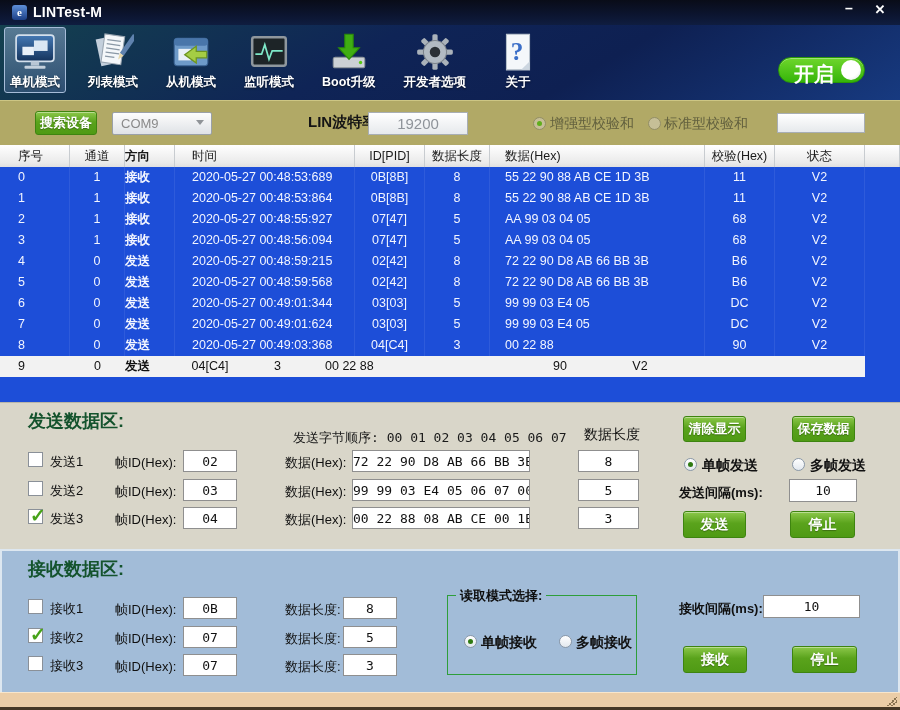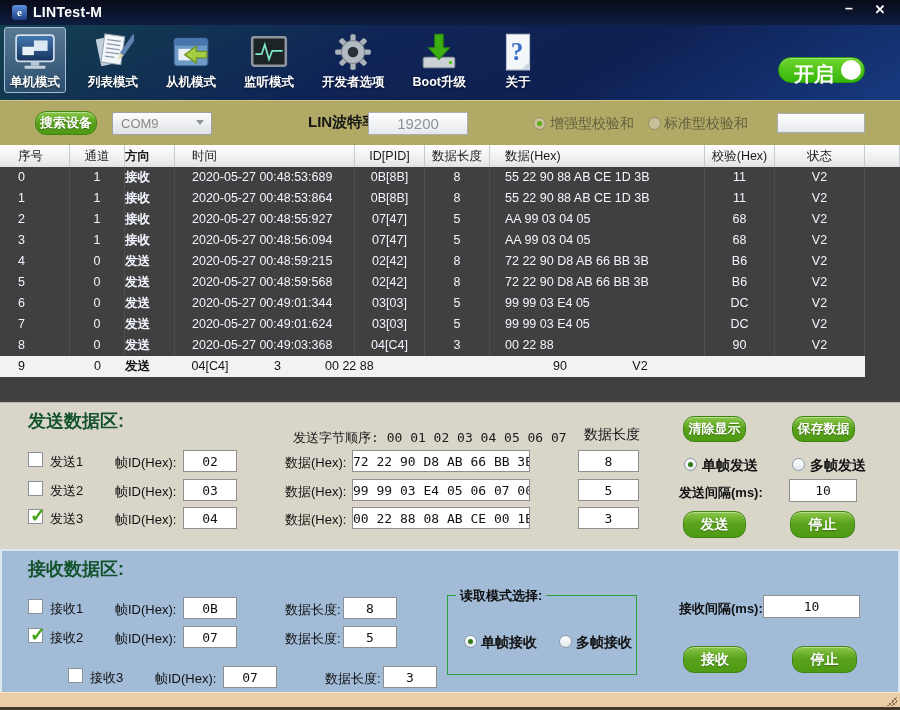--- a/index.html
+++ b/index.html
@@ -34,42 +34,42 @@
             background:linear-gradient(#6fd62c, #35b50a); border:1px solid #2a9a06;
             box-shadow: inset 0 1px 0 rgba(255,255,255,.35); }
   .toggle-label { position:absolute; left:15px; top:3px; color:#fff; font-size:20px; font-weight:bold; }
   .toggle-knob { position:absolute; right:3px; top:2px; width:20px; height:20px; border-radius:50%;
             background:radial-gradient(circle at 35% 30%, #ffffff 60%, #d8dee4); }
 
   
   .configbar { position:absolute; left:0; top:100px; width:900px; height:45px; background:#b1a966;
                box-shadow: inset 0 1px 0 #cdc684; }
   .btn-green { background:linear-gradient(#8cc84a, #5aa31c 45%, #4f9a14); border:1px solid #3e8410;
-               border-radius:11px; color:#fff; font-weight:bold; text-shadow:0 1px 1px rgba(0,0,0,.3);
+               border-radius:3px; color:#fff; font-weight:bold; text-shadow:0 1px 1px rgba(0,0,0,.3);
                box-shadow: inset 0 1px 0 rgba(255,255,255,.4); font-family:"Liberation Sans",sans-serif; }
   .search-btn { position:absolute; left:35px; top:11px; width:62px; height:24px; font-size:13px; }
   .combo { position:absolute; left:112px; top:12px; width:100px; height:23px;
            background:linear-gradient(#fdfdfd,#dfe2e6); border:1px solid #9aa0a8; border-radius:2px; }
   .combo-text { position:absolute; left:8px; top:3px; font-size:13px; color:#8a8a8a; }
   .combo-arrow { position:absolute; right:7px; top:7px; width:0; height:0;
            border-left:4px solid transparent; border-right:4px solid transparent; border-top:5px solid #909498; }
   .baud-label { position:absolute; left:288px; top:13px; font-size:15px; font-weight:bold; color:#151515;margin-left:20px; }
   .field { background:linear-gradient(#ffffff,#e6e9ec); border:1px solid #a8aeb4; }
   .baud-field { position:absolute; left:368px; top:12px; width:100px; height:23px; font-size:15px;
                 color:#8f949a; text-align:center; font-family:"Liberation Sans",sans-serif; }
   .cfg-radio { position:absolute; top:17px; width:13px; height:13px; border-radius:50%;
                background:#c6bf97; border:1px solid #938e66; }
   .cfg-radio.on::after { content:""; position:absolute; left:3px; top:3px; width:5px; height:5px;
                border-radius:50%; background:#5fae1c; }
   .cfg-radio-label { position:absolute; top:15px; font-size:14px; color:#62603e; }
   .extra-field { position:absolute; left:777px; top:13px; width:88px; height:20px;
                  font-size:13px; color:#333; padding:0 4px; }
 
   
-  .tablearea { position:absolute; left:0; top:145px; width:900px; height:257px; background:#404040; }
+  .tablearea { position:absolute; left:0; top:145px; width:900px; height:257px; background:#1d4ed8; }
   .thead { display:flex; height:22px; background:linear-gradient(#ffffff, #eaeaea 80%, #e0e0e0);
            font-size:12.5px; color:#1a1a1a; line-height:22px; }
   .thead .c { border-right:1px solid #c8ccd0; }
   .trow { display:flex; height:21px; font-size:12.5px; color:#f2f5ff; line-height:21px; }
   .trow.sel .c { border-right:1px solid rgba(255,255,255,.08); }
   .trow.cur { width:865px; background:#f2f2f2; color:#111; }
   .c { height:100%; overflow:hidden; white-space:nowrap; }
   .c0{width:70px; padding-left:18px;} .c1{width:55px; text-align:center;} .c2{width:50px; text-align:left;font-weight:bold;}
   .c3{width:180px; padding-left:17px;} .c4{width:70px; text-align:center;} .c5{width:65px; text-align:center;}
   .c6{width:215px; padding-left:15px;} .c7{width:70px; text-align:center;} .c8{width:90px; text-align:center;}
@@ -190,42 +190,42 @@
             <rect x="4" y="6" width="32" height="27" rx="2" fill="#1d2427" stroke="#8f979d" stroke-width="2.4"></rect>
             <polyline points="7,22 13,22 16,13 20,27 23,19 33,19" fill="none" stroke="#7ee8c8" stroke-width="1.6"></polyline>
           </svg>
           </span>
         <span class="tb-label">监听模式</span>
       </div>
 
       <div class="tb-item">
         <span class="tb-ico">
           <svg width="42" height="42" viewBox="0 0 40 40">
+            <rect x="5" y="25" width="30" height="10" rx="2" fill="#ccd1d5" stroke="#8f969c"></rect>
+            <circle cx="31" cy="30" r="1.6" fill="#58c814"></circle>
+            <polygon points="20,27 10,16 16,16 16,3 24,3 24,16 30,16" fill="#3fae12" stroke="#2a8a08" stroke-width="1"></polygon>
+          </svg>
+          </span>
+        <span class="tb-label">Boot升级</span>
+      </div>
+
+      <div class="tb-item">
+        <span class="tb-ico">
+          <svg width="42" height="42" viewBox="0 0 40 40">
             <g fill="#aab2ba">
               <rect x="17.5" y="3" width="5" height="34" rx="1.5"></rect>
               <rect x="17.5" y="3" width="5" height="34" rx="1.5" transform="rotate(45 20 20)"></rect>
               <rect x="17.5" y="3" width="5" height="34" rx="1.5" transform="rotate(90 20 20)"></rect>
               <rect x="17.5" y="3" width="5" height="34" rx="1.5" transform="rotate(135 20 20)"></rect>
             </g>
             <circle cx="20" cy="20" r="11" fill="#b2bac2" stroke="#7d848c"></circle>
             <circle cx="20" cy="20" r="5" fill="#2b3035"></circle>
           </svg>
           </span>
         <span class="tb-label">开发者选项</span>
-      </div>
-
-      <div class="tb-item">
-        <span class="tb-ico">
-          <svg width="42" height="42" viewBox="0 0 40 40">
-            <rect x="5" y="25" width="30" height="10" rx="2" fill="#ccd1d5" stroke="#8f969c"></rect>
-            <circle cx="31" cy="30" r="1.6" fill="#58c814"></circle>
-            <polygon points="20,27 10,16 16,16 16,3 24,3 24,16 30,16" fill="#3fae12" stroke="#2a8a08" stroke-width="1"></polygon>
-          </svg>
-          </span>
-        <span class="tb-label">Boot升级</span>
       </div>
 
       <div class="tb-item">
         <span class="tb-ico">
           <svg width="42" height="42" viewBox="0 0 40 40">
             <path d="M9 3h22v34H9z" fill="#f4f7fa" stroke="#b8c2cc"></path>
             <path d="M31 37l-8 0 8-8z" fill="#ccd6e0"></path>
             <text x="19" y="28" font-size="24" font-weight="bold" fill="#3a6ec8" text-anchor="middle" font-family="Liberation Serif, serif">?</text>
           </svg>
           </span>
@@ -435,21 +435,21 @@
       <input class="tinput" style="left: 343px; top: 1px; width: 54px;" value="8">
     </div>
     <div class="rrow" style="top:76px;">
       <span class="checkbox checked" style="left:28px; top:3px;"></span>
       <span class="lbl" style="left:50px; top:4px;">接收2</span>
       <span class="lbl" style="left:115px; top:5px;">帧ID(Hex):</span>
       <input class="tinput" style="left: 183px; top: 1px; width: 54px;" value="07">
       <span class="lbl" style="left:285px; top:5px;">数据长度:</span>
       <input class="tinput" style="left: 343px; top: 1px; width: 54px;" value="5">
     </div>
-    <div class="rrow" style="top:116px;margin-left:40px;">
+    <div class="rrow" style="top:104px;">
       <span class="checkbox" style="left:28px; top:3px;"></span>
       <span class="lbl" style="left:50px; top:4px;">接收3</span>
       <span class="lbl" style="left:115px; top:5px;">帧ID(Hex):</span>
       <input class="tinput" style="left: 183px; top: 1px; width: 54px;" value="07">
       <span class="lbl" style="left:285px; top:5px;">数据长度:</span>
       <input class="tinput" style="left: 343px; top: 1px; width: 54px;" value="3">
     </div>
 
     <div class="groupbox">
       <span class="group-title">读取模式选择:</span>

